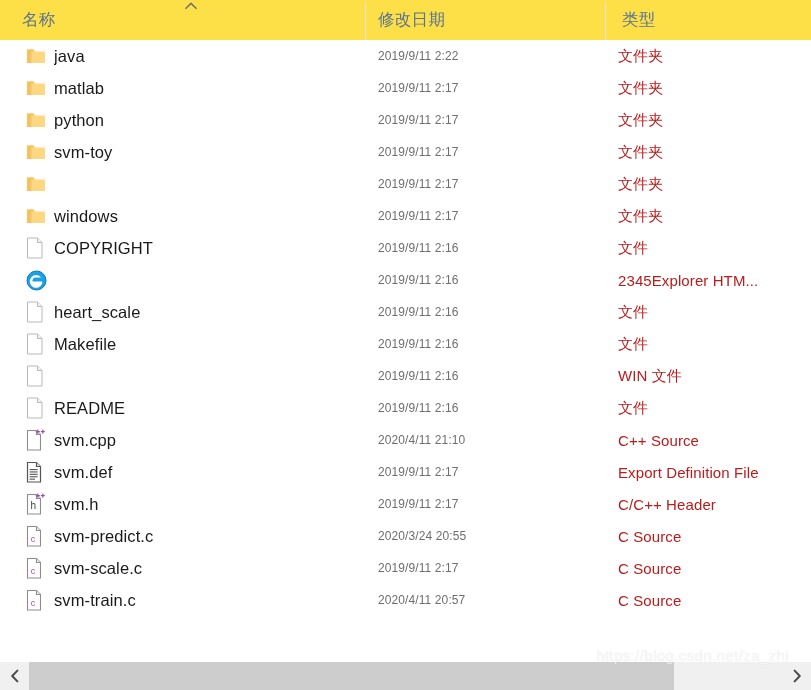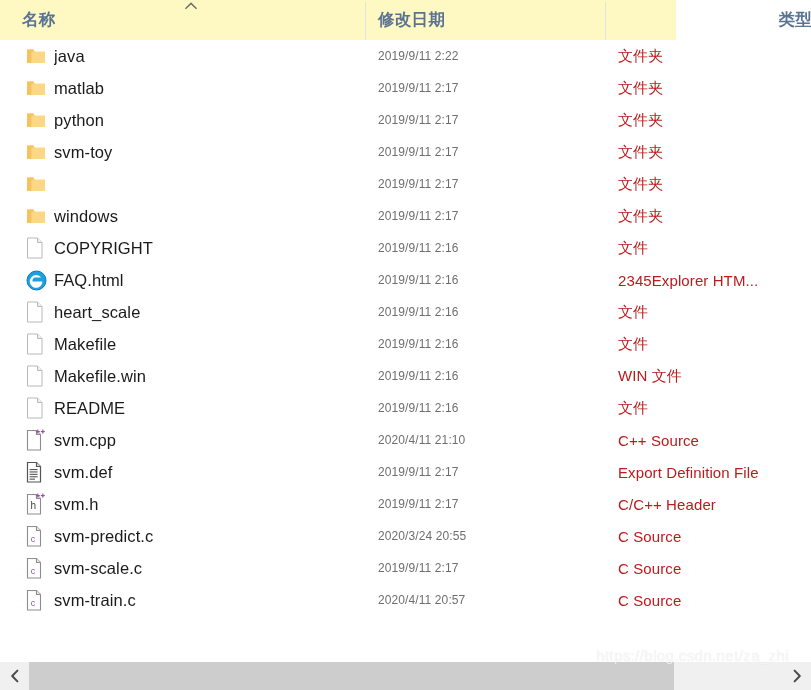--- a/index.html
+++ b/index.html
@@ -20,39 +20,38 @@
     width: 811px;
     height: 690px;
     background: #ffffff;
   }
 
   
   .col-header {
     position: absolute;
     left: 0;
     top: 0;
-    width: 676px;
+    width: 811px;
     height: 40px;
-    background: #fef9c3;
-    font-weight: bold;
+    background: #fde047;
   }
   .col-header .hcell {
     position: absolute;
     top: 0;
     height: 40px;
     display: flex;
     align-items: center;
     color: #5b7392;
     font-size: 16.5px;
     letter-spacing: 0.3px;
     white-space: nowrap;
   }
   .hcell-name  { left: 22px;  width: 340px; }
   .hcell-date  { left: 378px; width: 225px; }
-  .hcell-type  { left: 622px; width: 190px; justify-content: flex-end; }
+  .hcell-type  { left: 622px; width: 190px; }
 
   .col-divider {
     position: absolute;
     top: 2px;
     width: 1px;
     height: 38px;
     background: #e3e3e3;
   }
   .divider-1 { left: 365px; }
   .divider-2 { left: 605px; }
@@ -277,21 +276,20 @@
         <div class="cell cell-type">文件</div>
       </div>
       <div class="row">
         <div class="cell cell-icon">
           <svg class="icon-svg" width="21" height="21" viewBox="0 0 21 21">
             <circle cx="10.5" cy="10.5" r="9.5" fill="#1ba1e2"></circle>
             <circle cx="10.5" cy="10.5" r="9.5" fill="none" stroke="#0e7ab5" stroke-width="1"></circle>
             <path d="M16.2 13.6 A6.4 6.4 0 1 1 15.2 7.4 L9.6 7.4 A3.2 3.2 0 0 0 6.6 11.6 L16.2 11.6" fill="#ffffff"></path>
           </svg>
         </div>
-        <div class="cell cell-name">FAQ.html</div>
         <div class="cell cell-date">2019/9/11 2:16</div>
         <div class="cell cell-type">2345Explorer HTM...</div>
       </div>
       <div class="row">
         <div class="cell cell-icon">
           <svg class="icon-svg" width="18" height="22" viewBox="0 0 18 22">
             <path d="M1.5 1 H11.5 L16 5.5 V21 H1.5 Z" fill="#ffffff" stroke="#b9b9b9" stroke-width="1"></path>
             <path d="M11.5 1 V5.5 H16" fill="#f2f2f2" stroke="#b9b9b9" stroke-width="1"></path>
           </svg>
         </div>
@@ -310,21 +308,20 @@
         <div class="cell cell-date">2019/9/11 2:16</div>
         <div class="cell cell-type">文件</div>
       </div>
       <div class="row">
         <div class="cell cell-icon">
           <svg class="icon-svg" width="18" height="22" viewBox="0 0 18 22">
             <path d="M1.5 1 H11.5 L16 5.5 V21 H1.5 Z" fill="#ffffff" stroke="#b9b9b9" stroke-width="1"></path>
             <path d="M11.5 1 V5.5 H16" fill="#f2f2f2" stroke="#b9b9b9" stroke-width="1"></path>
           </svg>
         </div>
-        <div class="cell cell-name">Makefile.win</div>
         <div class="cell cell-date">2019/9/11 2:16</div>
         <div class="cell cell-type">WIN 文件</div>
       </div>
       <div class="row">
         <div class="cell cell-icon">
           <svg class="icon-svg" width="18" height="22" viewBox="0 0 18 22">
             <path d="M1.5 1 H11.5 L16 5.5 V21 H1.5 Z" fill="#ffffff" stroke="#b9b9b9" stroke-width="1"></path>
             <path d="M11.5 1 V5.5 H16" fill="#f2f2f2" stroke="#b9b9b9" stroke-width="1"></path>
           </svg>
         </div>

